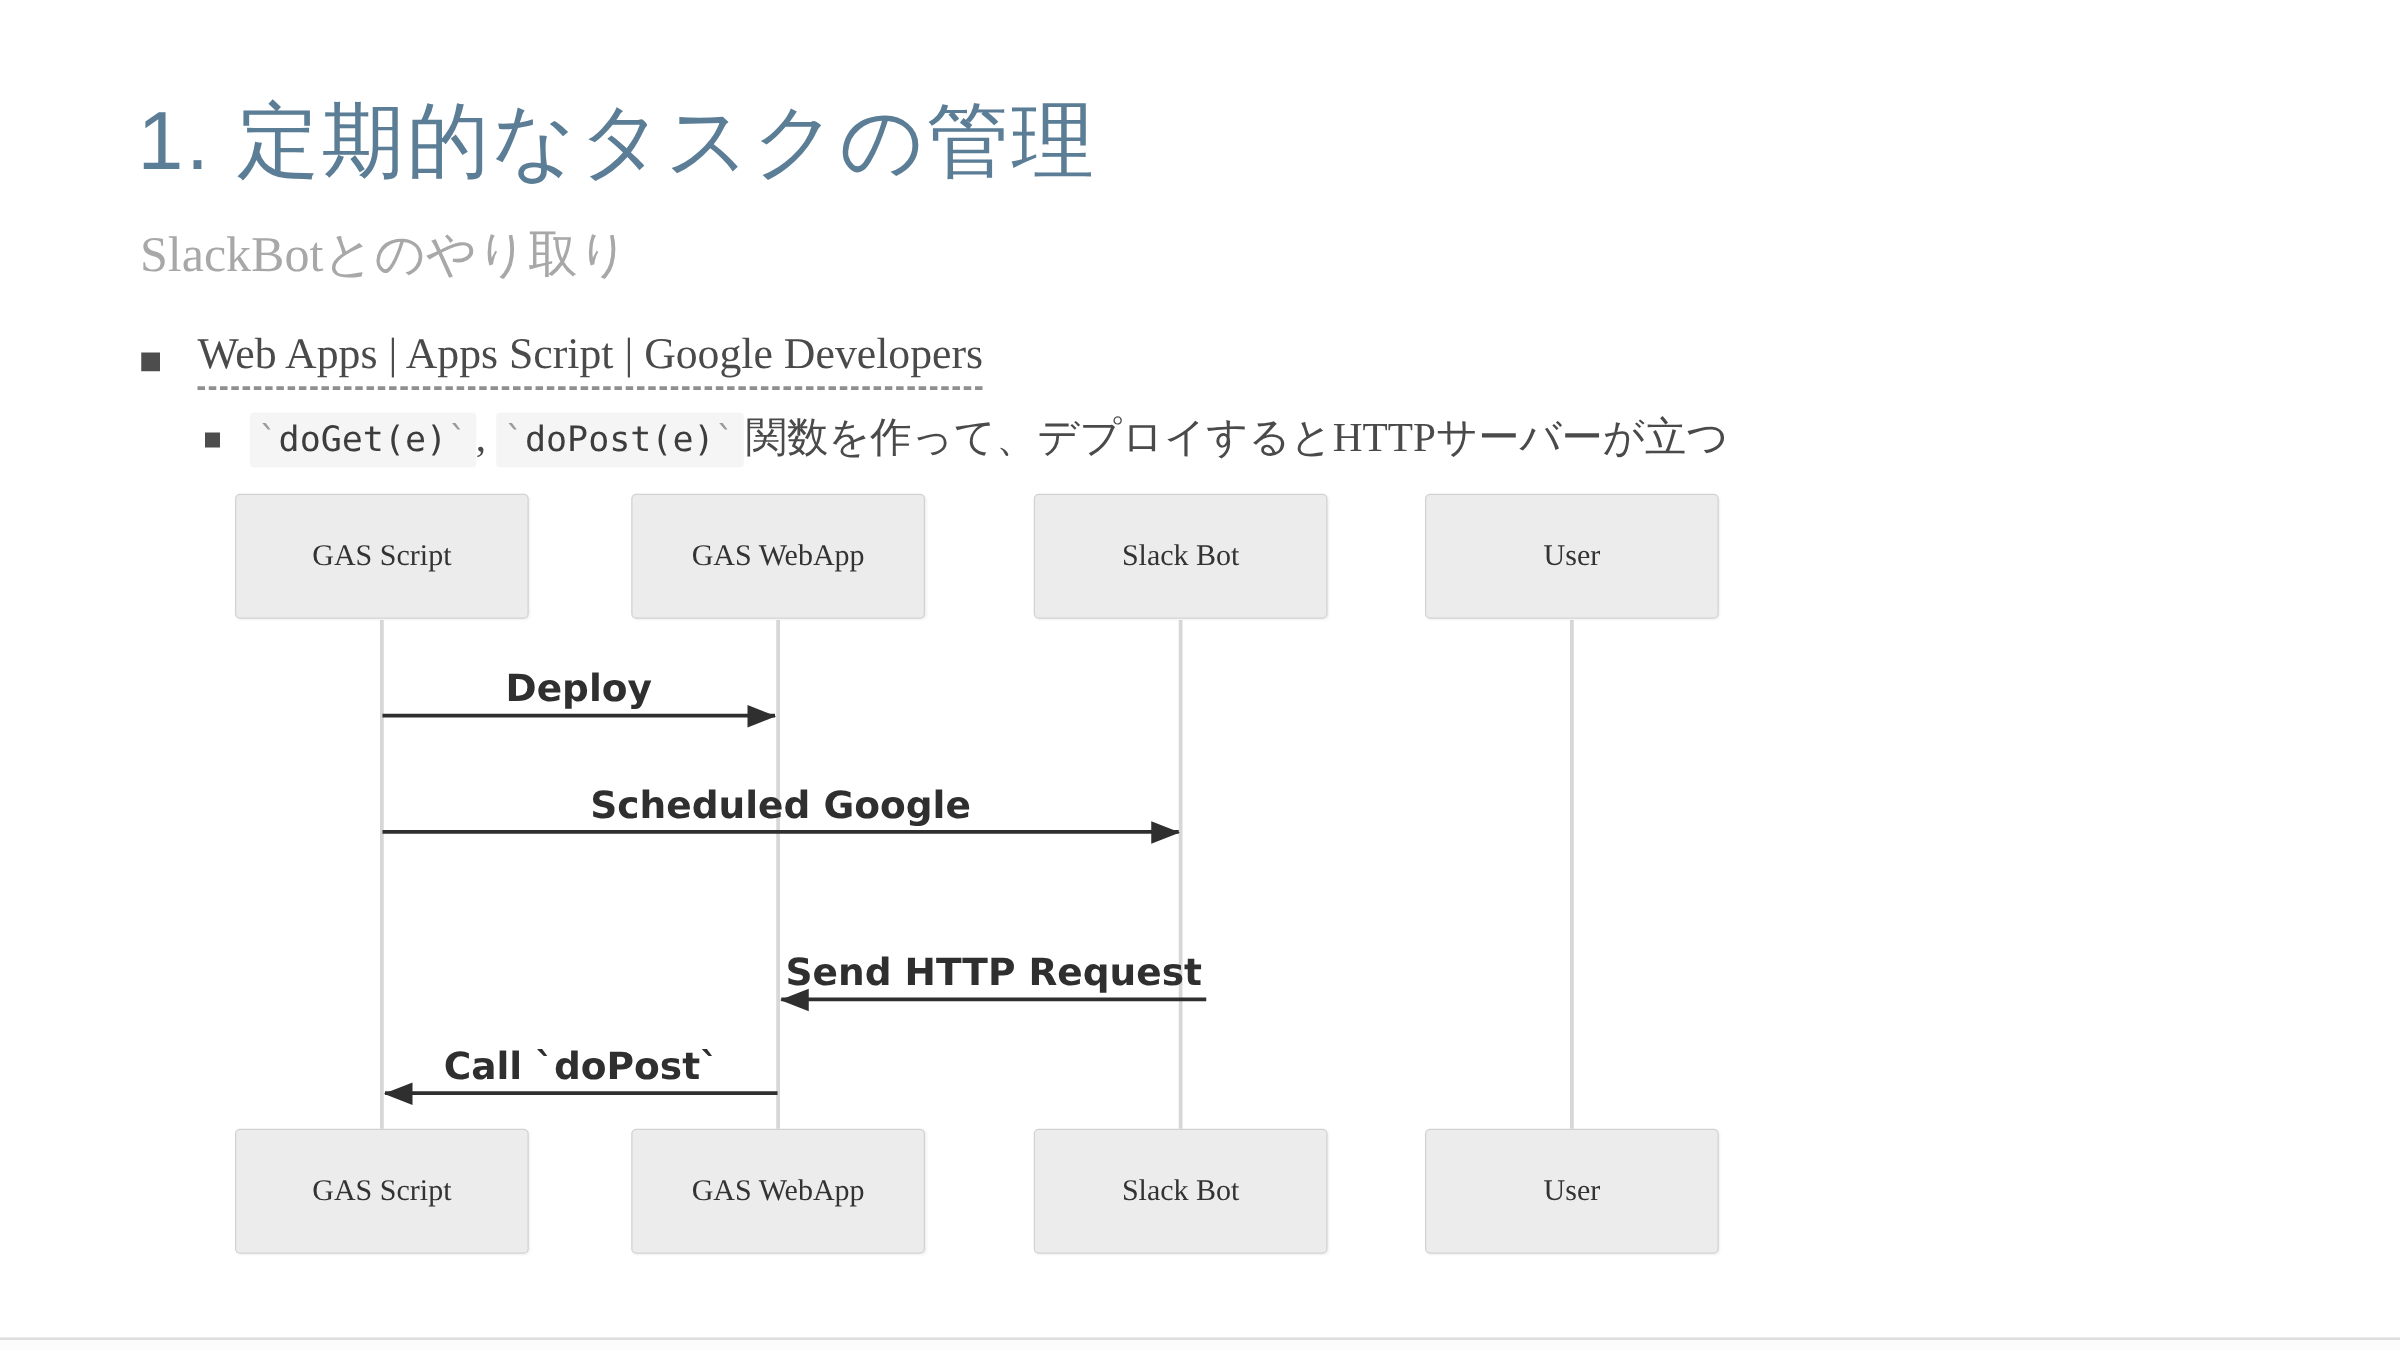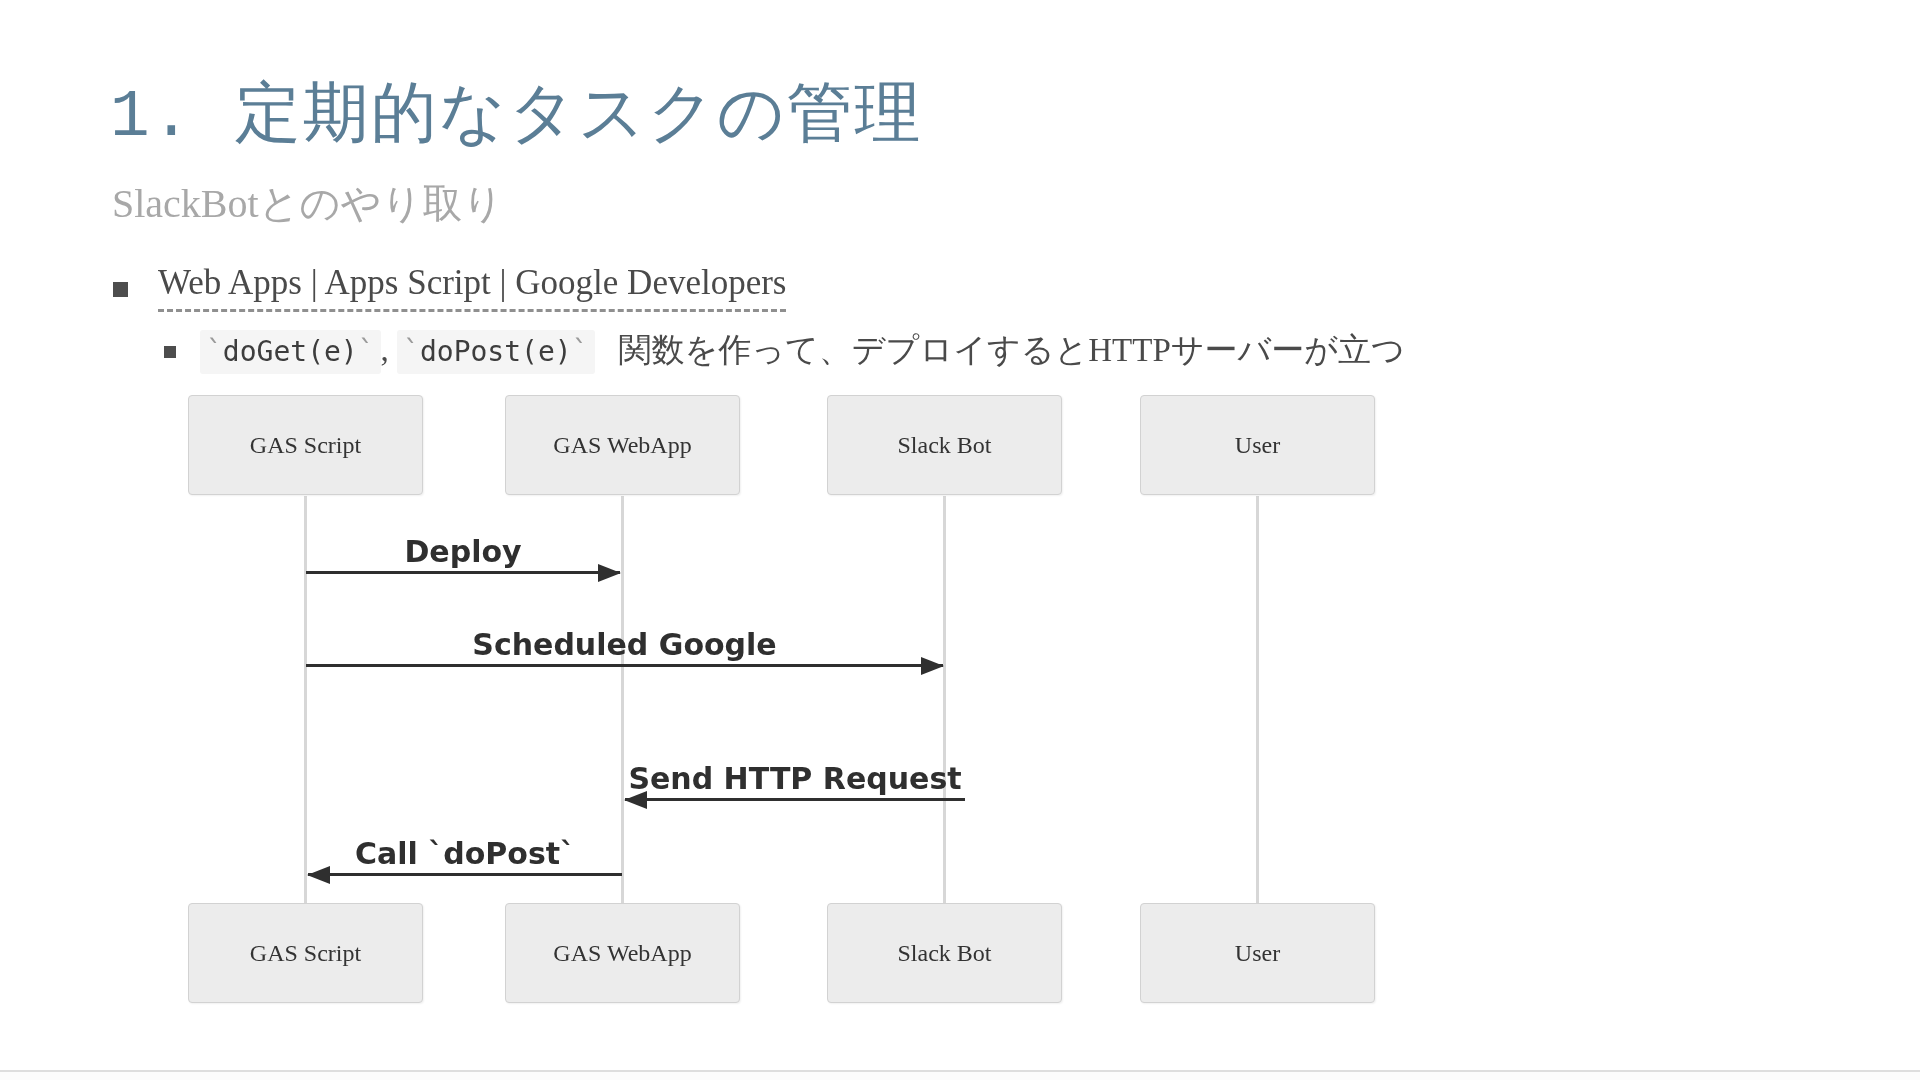--- a/index.html
+++ b/index.html
@@ -10,21 +10,21 @@
     position: relative;
     overflow: hidden;
   }
   .slide { position: absolute; inset: 0; background: #fff; }
 
   
   .title {
     position: absolute; left: 110px; top: 68px;
     font-size: 66px; font-weight: 400; letter-spacing: 2px;
     color: var(--title, #5b7e96);
-    font-family: Liberation Mono, monospace;
+    font-family: Liberation Sans, sans-serif;
   }
   .subtitle {
     position: absolute; left: 112px; top: 176px;
     font-size: 40px; font-weight: 400;
     color: var(--subtitle, #a8a8a8);
   }
 
   
   .sq { position: absolute; background: #4d4d4d; }
   .sq1 { left: 113px; top: 282px; width: 15px; height: 15px; }
@@ -44,21 +44,21 @@
     white-space: nowrap;
   }
   .code {
     font-family: "DejaVu Sans Mono", monospace;
     font-size: 28px; color: #3d3d3d;
     background: var(--code-bg, #f5f5f5);
     padding: 5px 6px 6px 6px; border-radius: 3px; margin-top: 12px;
   }
   .tick { color: #9a9a9a; }
   .comma { white-space: pre; }
-  .jp-suffix { margin-left: 24px; }
+  .jp-suffix { margin-left: 2px; }
 
   
   .diagram { position: absolute; inset: 0; }
 
   .lifeline {
     position: absolute; top: 496px; height: 407px; width: 3px;
     background: var(--lifeline, #d7d7d7);
   }
   .pbox {
     position: absolute; width: 235px; height: 100px;

